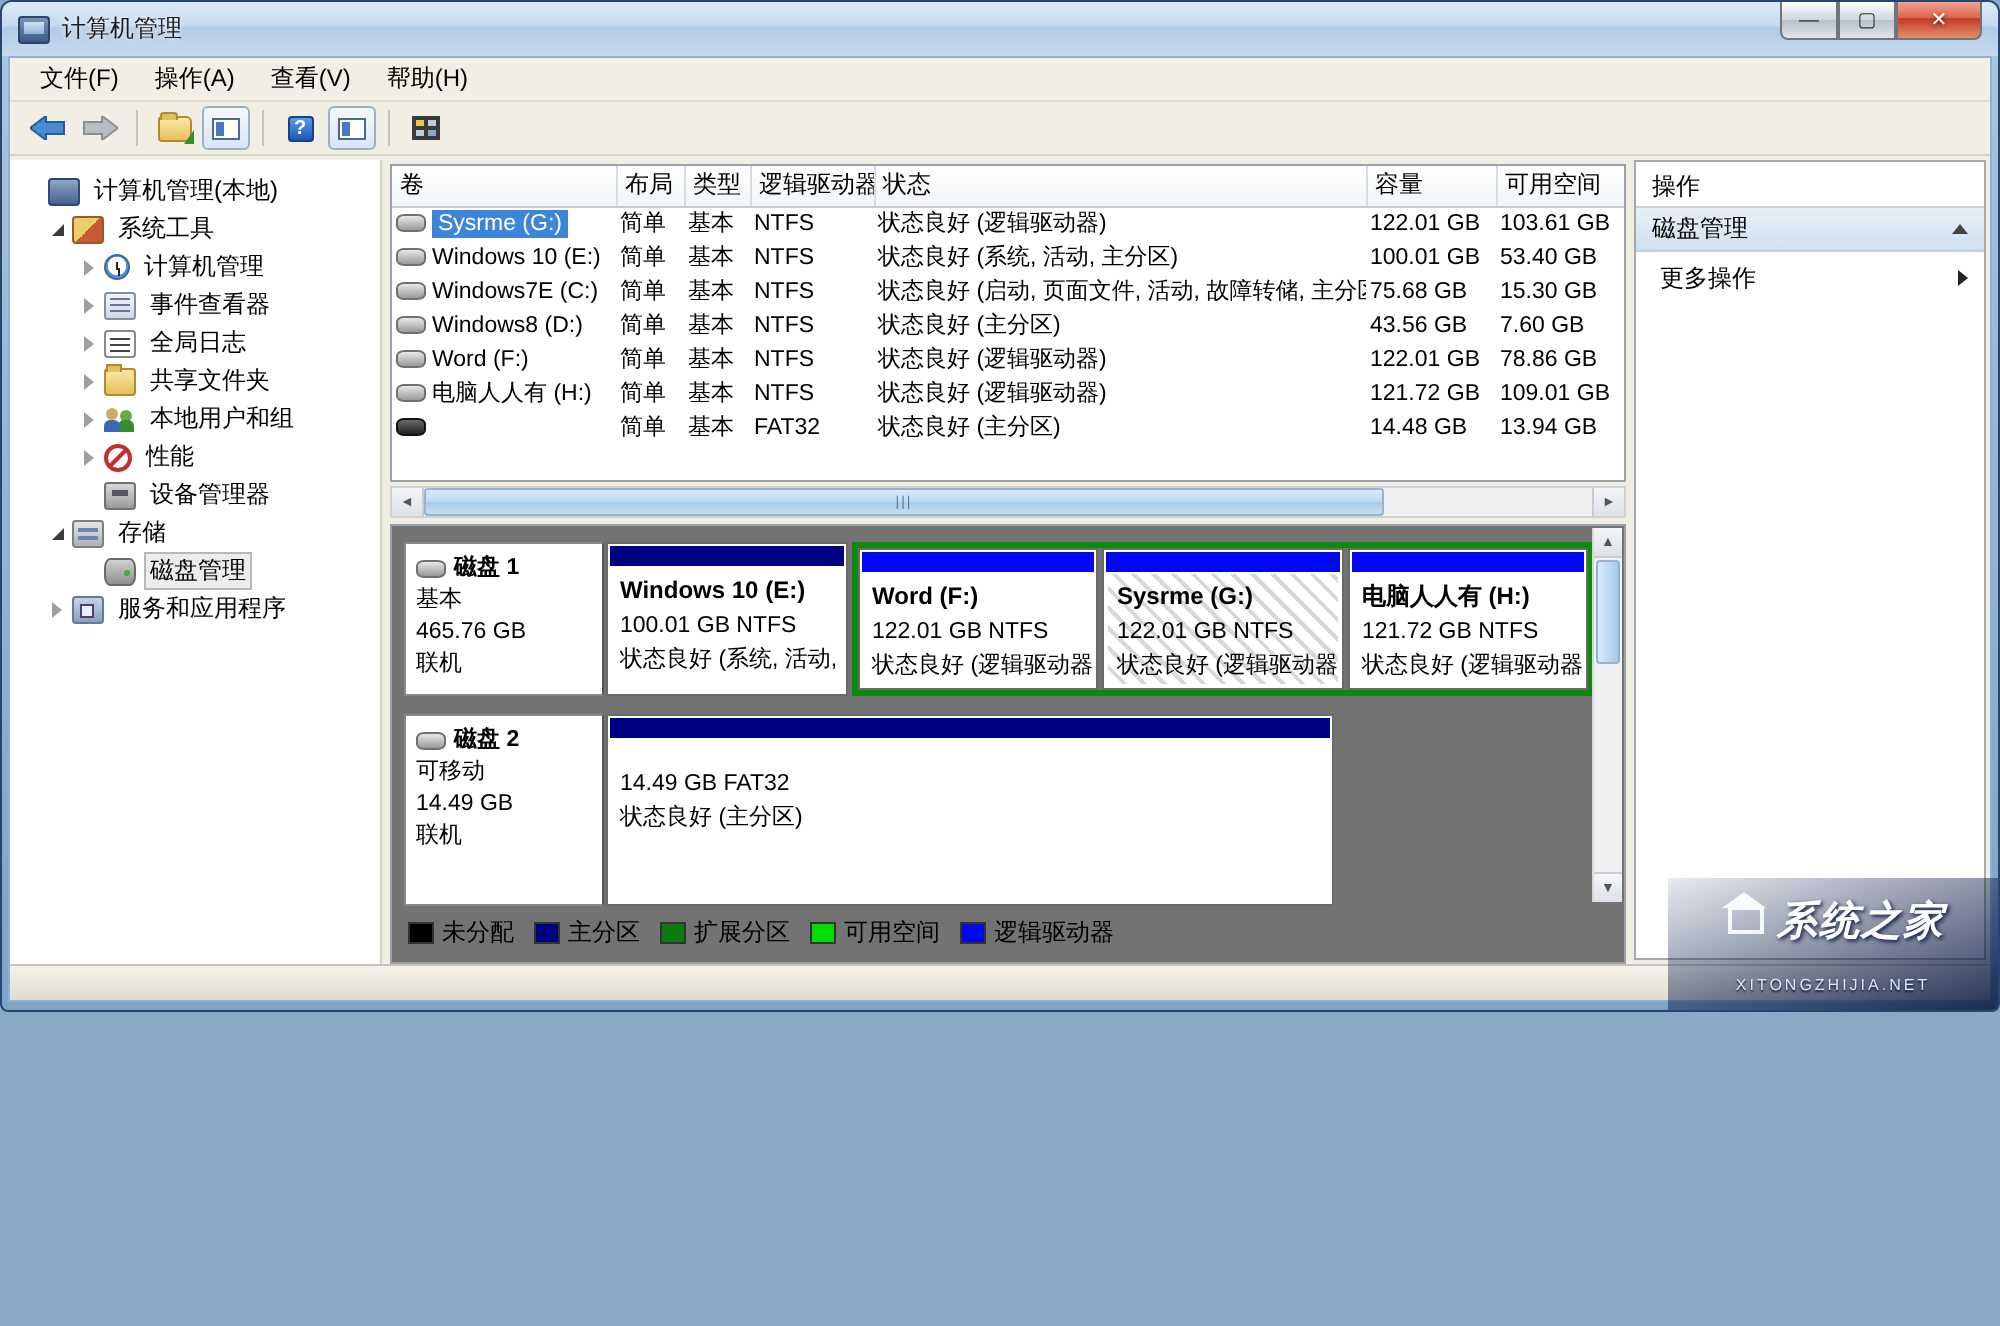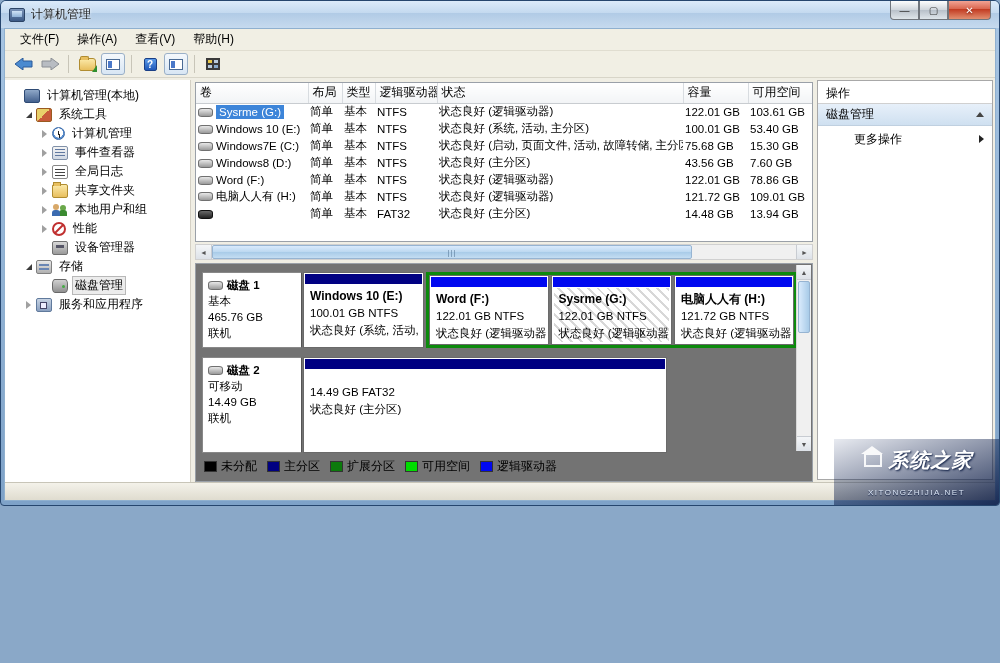--- a/index.html
+++ b/index.html
@@ -118,21 +118,21 @@
   
   .vscroll { position:absolute; top:1px; right:1px; bottom:30px; width:15px; background:#f0f0f0; border-left:1px solid #d8d8d8; display:flex; flex-direction:column; }
   .vsb-btn { height:15px; display:flex; align-items:center; justify-content:center; font-size:7px; color:#555; background:linear-gradient(180deg,#f4f6f8,#dde2e8); border-bottom:1px solid #c8ccd2; flex:none; }
   .vsb-btn.d { margin-top:auto; border-top:1px solid #c8ccd2; border-bottom:none; }
   .vthumb { height:52px; margin:1px; background:linear-gradient(90deg,#d9eafc,#a8cbe8); border:1px solid #96b4d2; border-radius:2px; }
 
   
   .act-header { height:23px; padding:4px 8px 15px; border-bottom:1px solid #d0d0d0; font-size:12px; }
   .act-section { height:22px; display:flex; align-items:center; justify-content:space-between; padding:0 8px; background:linear-gradient(180deg,#e7f0fa,#cfe0f0); border-bottom:1px solid #c0d0e0; }
   .tri-up { width:0; height:0; border-left:4px solid transparent; border-right:4px solid transparent; border-bottom:5px solid #444; }
-  .act-more { height:26px; display:flex; align-items:center; justify-content:space-between; padding:0 8px 0 36px; }
+  .act-more { height:26px; display:flex; align-items:center; justify-content:space-between; padding:0 8px 0 12px; }
   .tri-right { width:0; height:0; border-top:4px solid transparent; border-bottom:4px solid transparent; border-left:5px solid #222; }
 
   
   .statusbar { height:18px; background:linear-gradient(180deg,#f4f2ea,#dfdccf); border-top:1px solid #c8c5b8; }
 
   
   .watermark { position:absolute; right:0; bottom:0; width:165px; height:66px; background:linear-gradient(160deg,rgba(30,55,115,0.10),rgba(12,28,70,0.88)); display:flex; flex-direction:column; align-items:center; justify-content:center; color:#fff; z-index:20; }
   .wm-row { display:flex; align-items:flex-start; }
   .wm-house { width:22px; height:16px; position:relative; margin-right:6px; opacity:.9; }
   .wm-house:before { content:""; position:absolute; left:3px; top:6px; width:14px; height:10px; border:2px solid #fff; }

